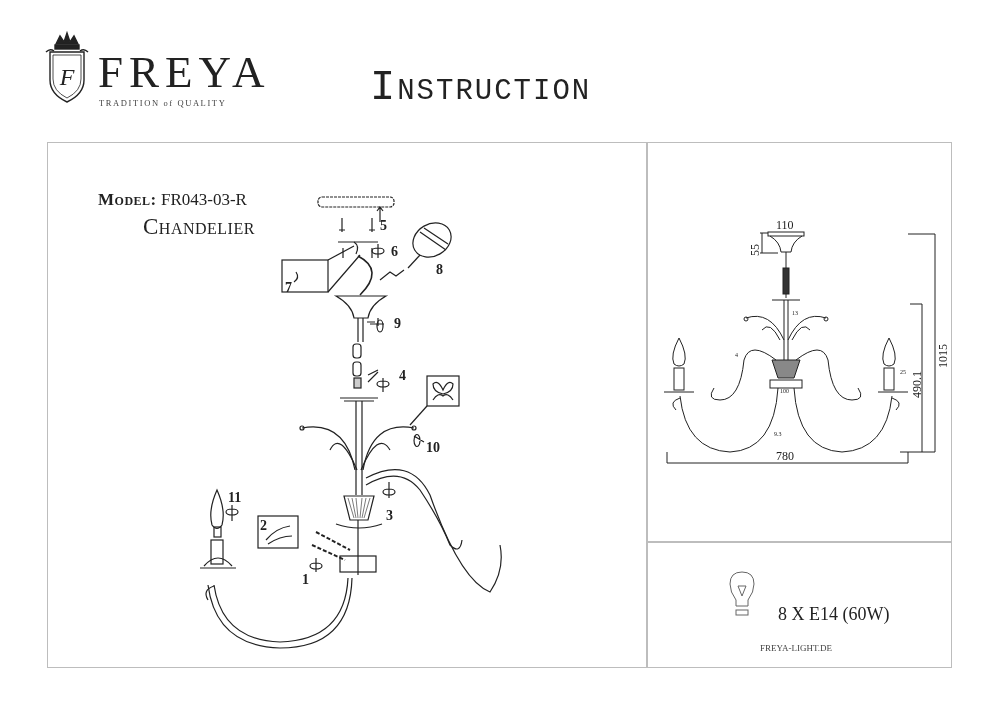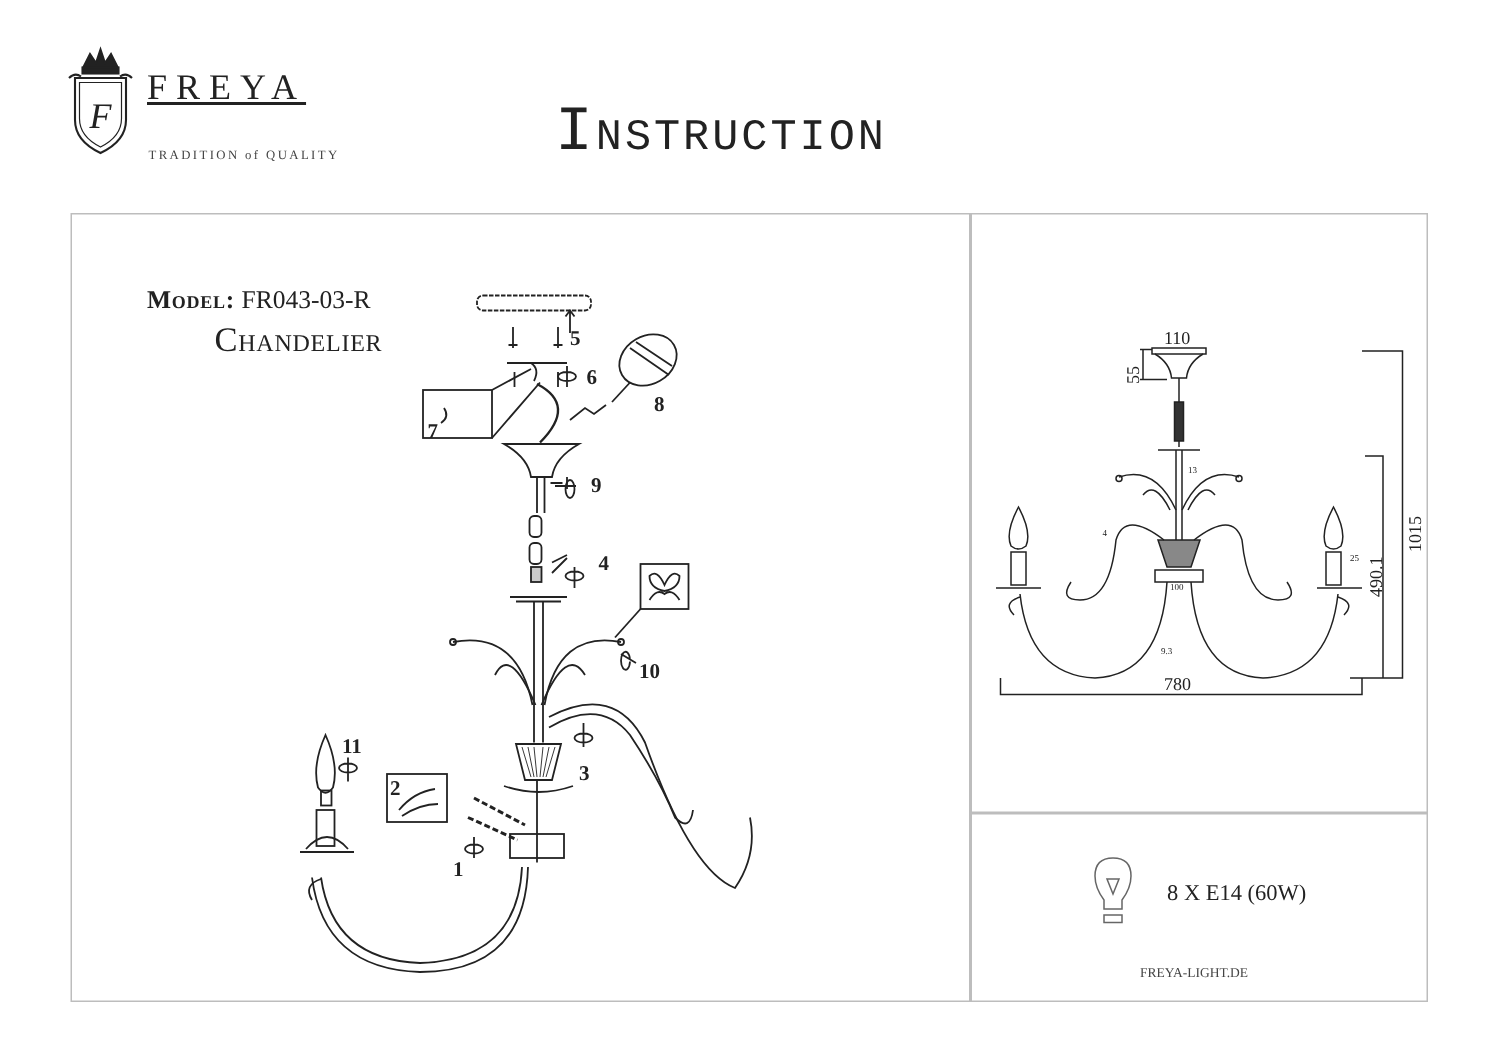--- a/index.html
+++ b/index.html
@@ -1,27 +1,27 @@
 <!DOCTYPE html>
 <html><head>
 <meta charset="utf-8">
 <style>
   html,body{margin:0;padding:0;background:#fff;}
   body{width:1000px;height:706px;position:relative;overflow:hidden;font-family:"DejaVu Serif",serif;color:#222;}
   .abs{position:absolute;}
-  .logo-word{left:98px;top:46px;font-family:"Liberation Serif",serif;font-size:24px;letter-spacing:6px;color:#222;font-weight:normal;text-decoration:underline;}
+  .logo-word{left:98px;top:46px;font-family:"Liberation Serif",serif;font-size:45px;letter-spacing:6px;color:#222;font-weight:normal;}
   .logo-tag{left:99px;top:98px;font-family:"Liberation Serif",serif;font-size:8.5px;letter-spacing:1.6px;color:#444;}
   .title{left:370px;top:64px;font-family:Liberation Mono, monospace;font-size:42px;letter-spacing:2px;color:#222;font-variant:small-caps;}
   .frame{left:47px;top:142px;width:905px;height:526px;border:1.5px solid #bdbdbd;box-sizing:border-box;}
   .vdiv{left:646px;top:142px;width:1.5px;height:526px;background:#bdbdbd;}
   .hdiv{left:646px;top:541px;width:306px;height:1.5px;background:#bdbdbd;}
   .model{left:98px;top:190px;font-family:"Liberation Serif",serif;font-size:17px;color:#222;}
   .model b{font-variant:small-caps;font-weight:bold;letter-spacing:0.5px;margin-top:47px;}
   .type{left:98px;top:214px;font-family:"Liberation Serif",serif;font-size:23px;font-variant:small-caps;color:#222;letter-spacing:0.5px;margin-left:45px;}
-  .bulbspec{left:778px;top:588px;font-family:"Liberation Serif",serif;font-size:15px;color:#222;}
+  .bulbspec{left:778px;top:604px;font-family:"Liberation Serif",serif;font-size:18px;color:#222;}
   .site{left:760px;top:643px;font-family:"Liberation Serif",serif;font-size:9px;color:#444;text-align:right;}
   svg text{font-family:"Liberation Serif",serif;}
 </style>
 </head>
 <body>
 
 <svg class="abs" style="left:42px;top:30px" width="50" height="76" viewBox="0 0 50 76">
   <g fill="none" stroke="#222" stroke-width="1.4">
     <path d="M8 22 H42 V50 Q42 64 25 72 Q8 64 8 50 Z"></path>
     <path d="M11 25 H39 V49 Q39 61 25 68 Q11 61 11 49 Z" stroke-width="0.8"></path>

